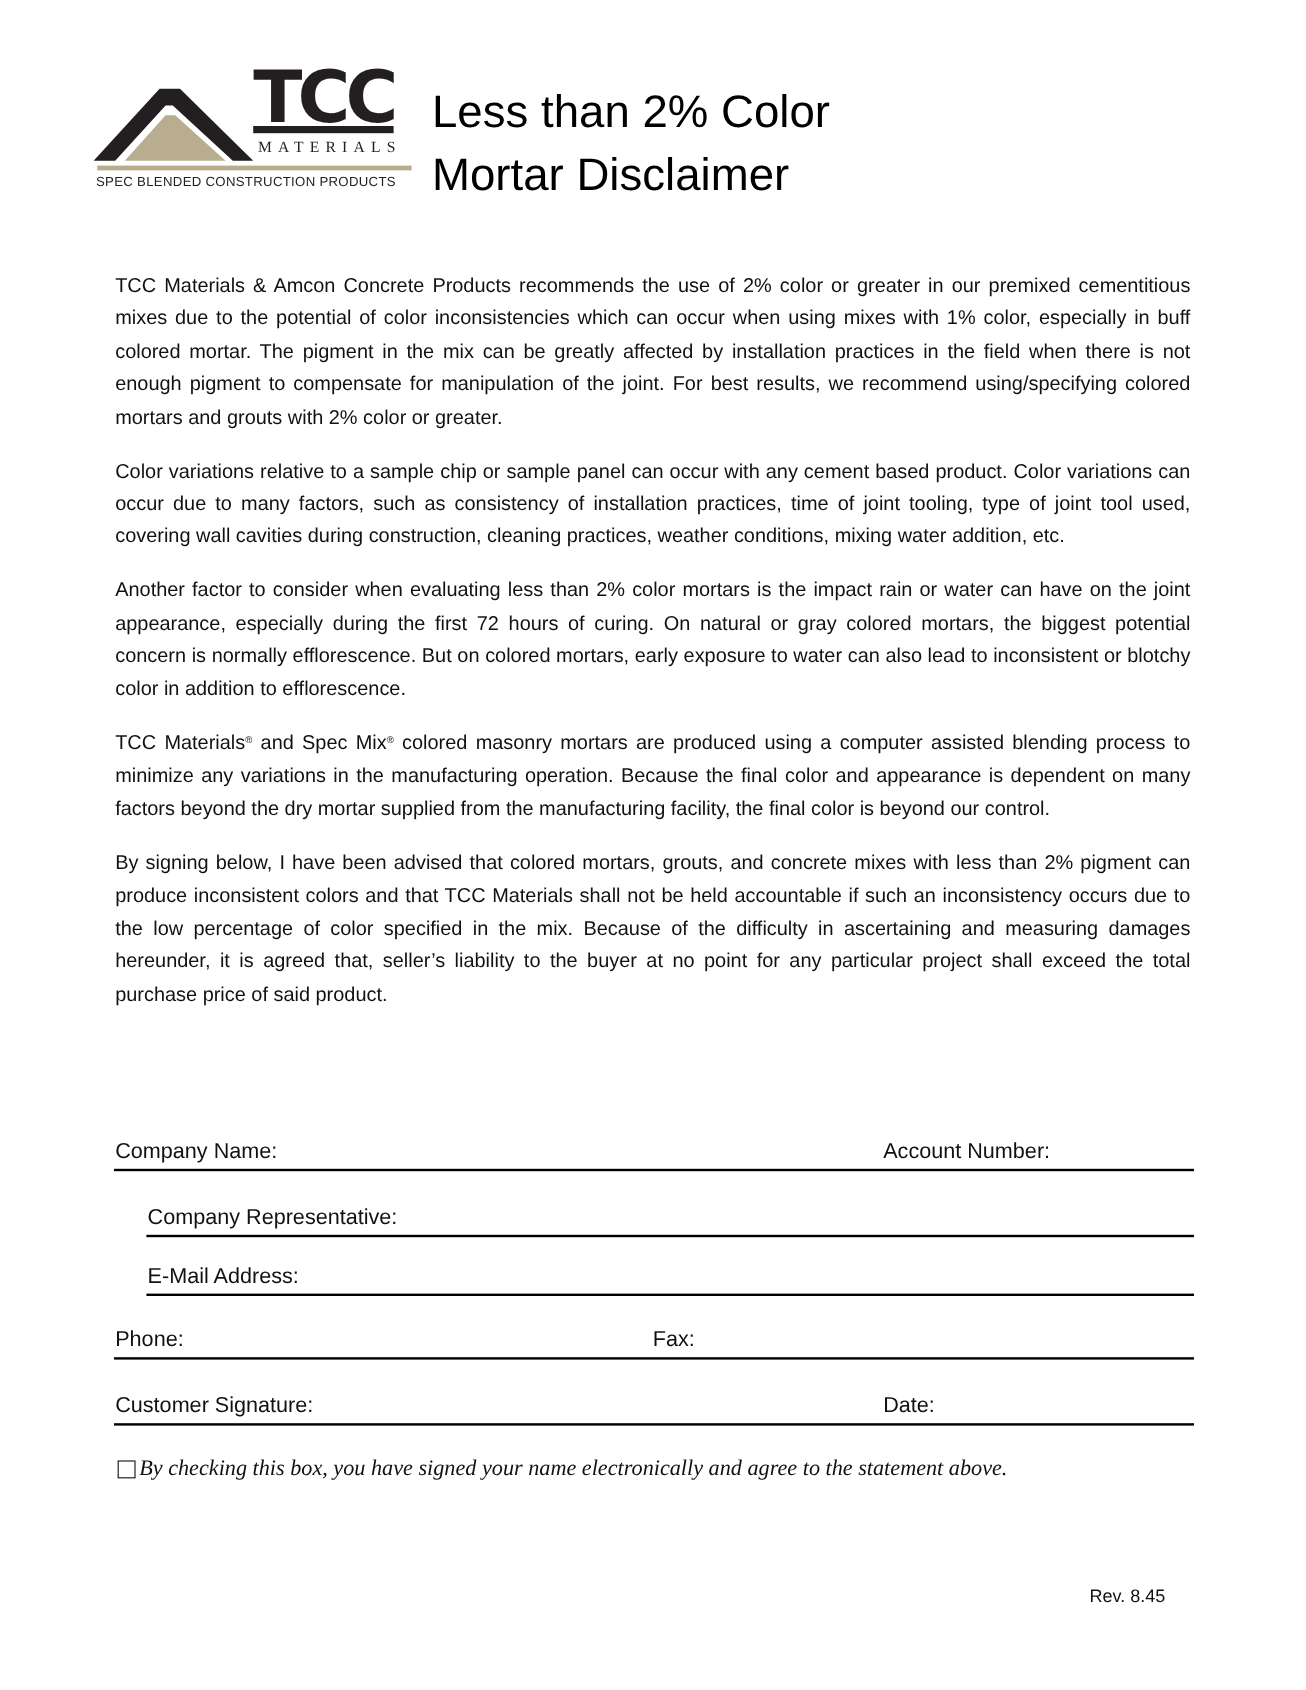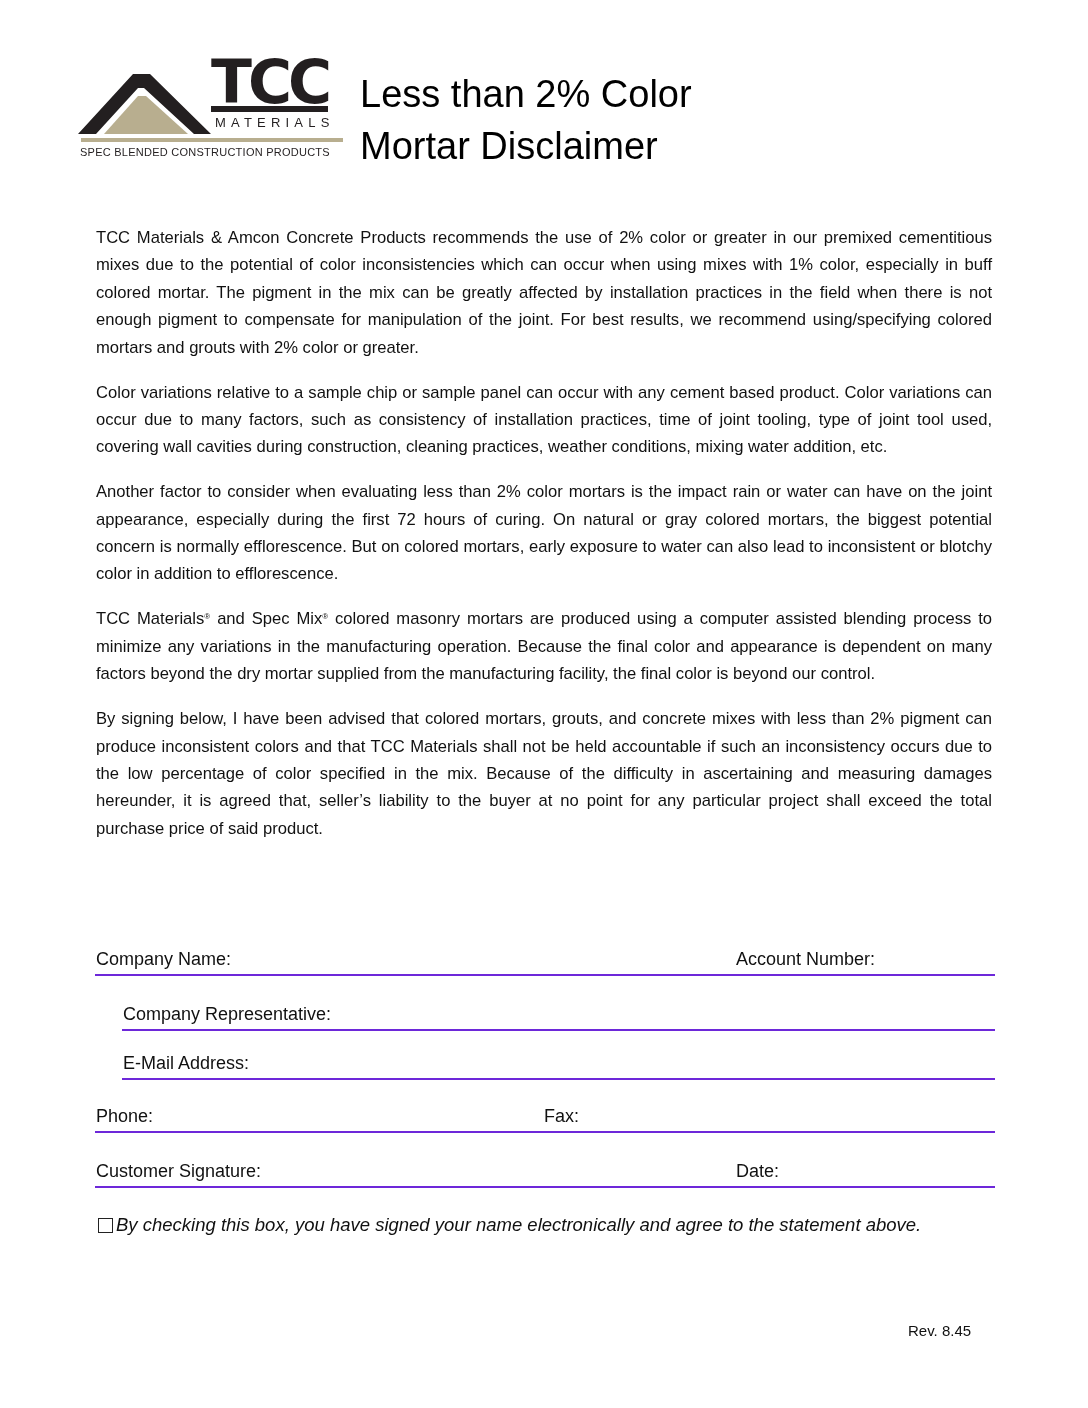--- a/index.html
+++ b/index.html
@@ -1,31 +1,31 @@
 <!DOCTYPE html>
 <html><head>
 <meta charset="utf-8">
 <style>
   html, body { margin:0; padding:0; background:#fff; }
   body { width:1088px; height:1408px; position:relative; font-family:"Liberation Sans", sans-serif; color:#111; overflow:hidden; }
   .logo { position:absolute; left:78px; top:58px; width:272px; height:104px; }
   .logo .word { position:absolute; left:133px; top:-6px; font-family:"DejaVu Sans", sans-serif; font-weight:bold; font-size:60px; letter-spacing:-4px; color:#231f20; line-height:1;text-decoration:underline; }
-  .logo .mat { position:absolute; left:137px; top:57px; font-family:Liberation Sans, sans-serif; font-size:13px; letter-spacing:5.2px; color:#231f20; }
+  .logo .mat { position:absolute; left:137px; top:57px; font-family:Liberation Serif, serif; font-size:13px; letter-spacing:5.2px; color:#231f20; }
   .logo .bar { position:absolute; left:3px; top:80px; width:262px; height:4px; background:#b8ae8f; }
   .logo .tag { position:absolute; left:2px; top:88px; font-family:"Liberation Sans", sans-serif; font-size:11px; letter-spacing:0.25px; color:#231f20; white-space:nowrap; }
   .logo svg { position:absolute; left:0; top:8px; }
   .title { position:absolute; left:360px; top:68px; width:380px; text-align:left; font-size:38px; line-height:52px; color:#000; }
   .body { position:absolute; left:96px; top:224px; width:896px; font-size:16.6px; line-height:27.4px; text-align:justify; }
   .body p { margin:0 0 17.5px 0; }
   sup { font-size:8px; vertical-align:top; position:relative; top:-2px; }
   .form { position:absolute; left:95px; top:940px; width:900px; }
-  .row { position:relative; height:34px; border-bottom:2px solid #6d28d9; margin-bottom:19px; font-size:18px; }
+  .row { position:relative; height:34px; border-bottom:2px solid #000000; margin-bottom:19px; font-size:18px; }
   .row span { position:absolute; bottom:4px; }
   .row2 { margin-bottom:17px;margin-left:27px; }
-  .check { position:absolute; left:98px; top:1214px; font-size:18.5px; font-style:italic; display:flex; align-items:center; }
+  .check { position:absolute; left:98px; top:1214px; font-size:18.5px; font-style:italic; display:flex; align-items:center;font-family:Liberation Serif, serif; }
   .box { width:13px; height:13px; border:1px solid #222; display:inline-block; margin-right:3px; }
   .rev { position:absolute; left:908px; top:1322px; font-size:15px; }
 </style>
 </head>
 <body>
 
 <div class="logo">
   <svg width="135" height="72" viewBox="0 0 135 72">
     <polygon points="0,68 55,8 72,8 133,68 116,68 66,22 60,22 18,68" fill="#231f20"></polygon>
     <polygon points="26,68 60,30 68,30 110,68" fill="#b8ae8f"></polygon>

